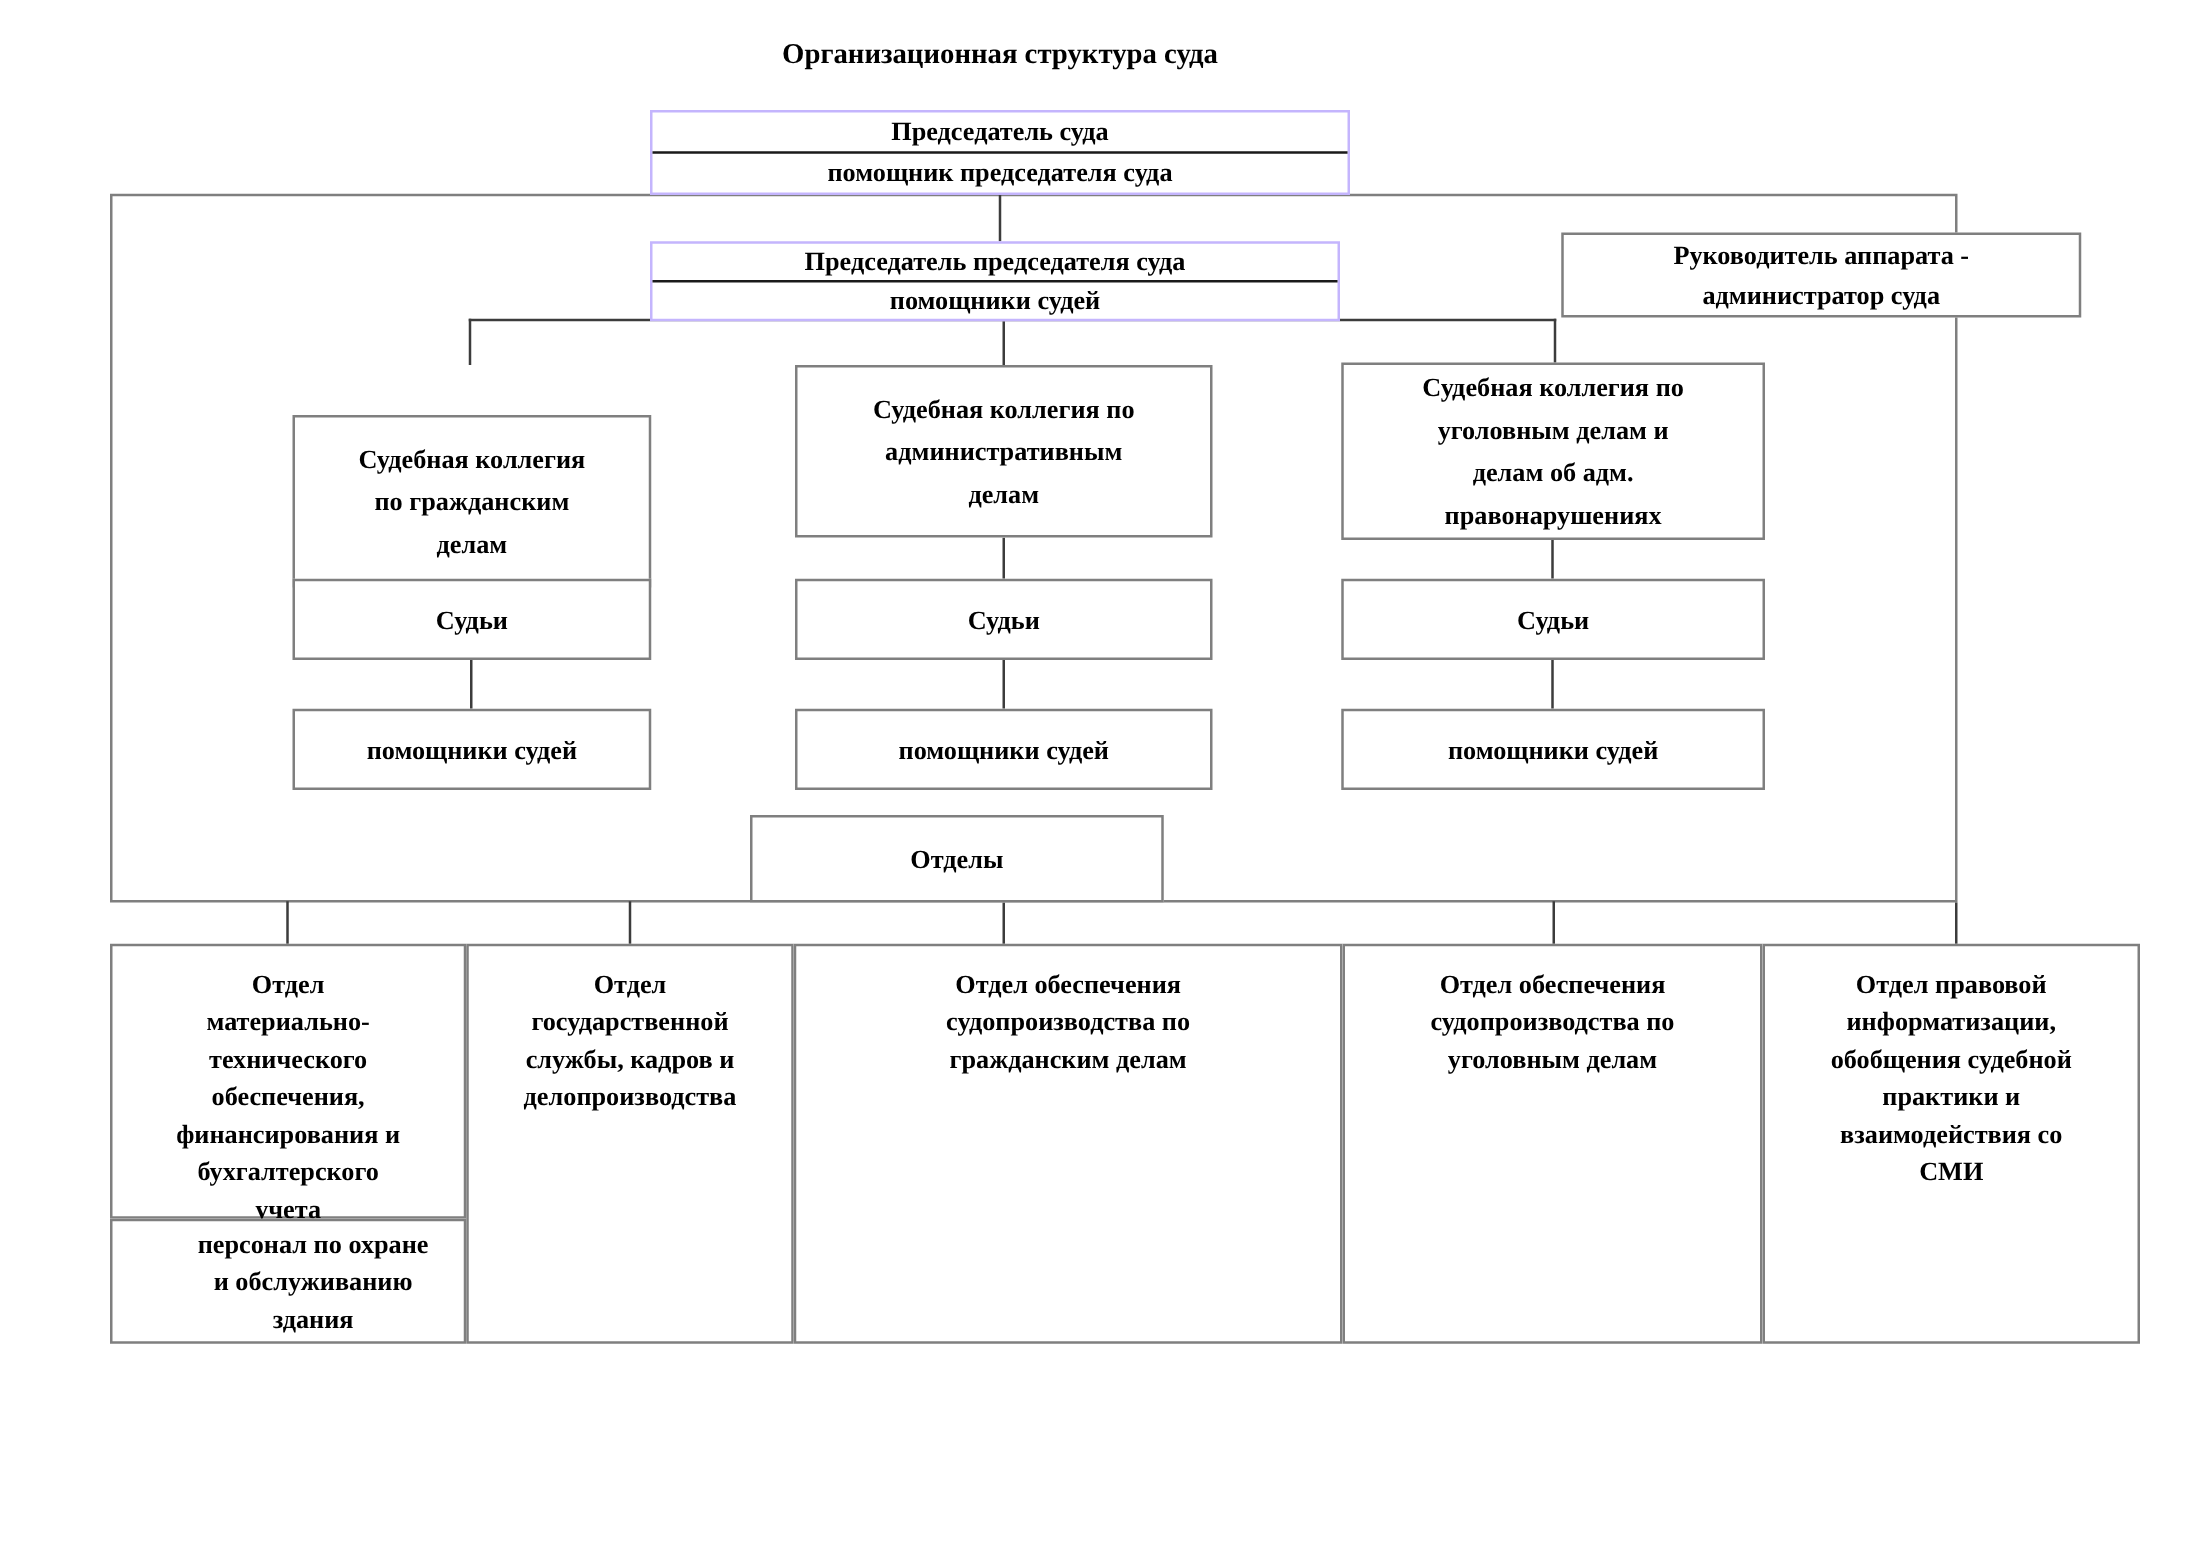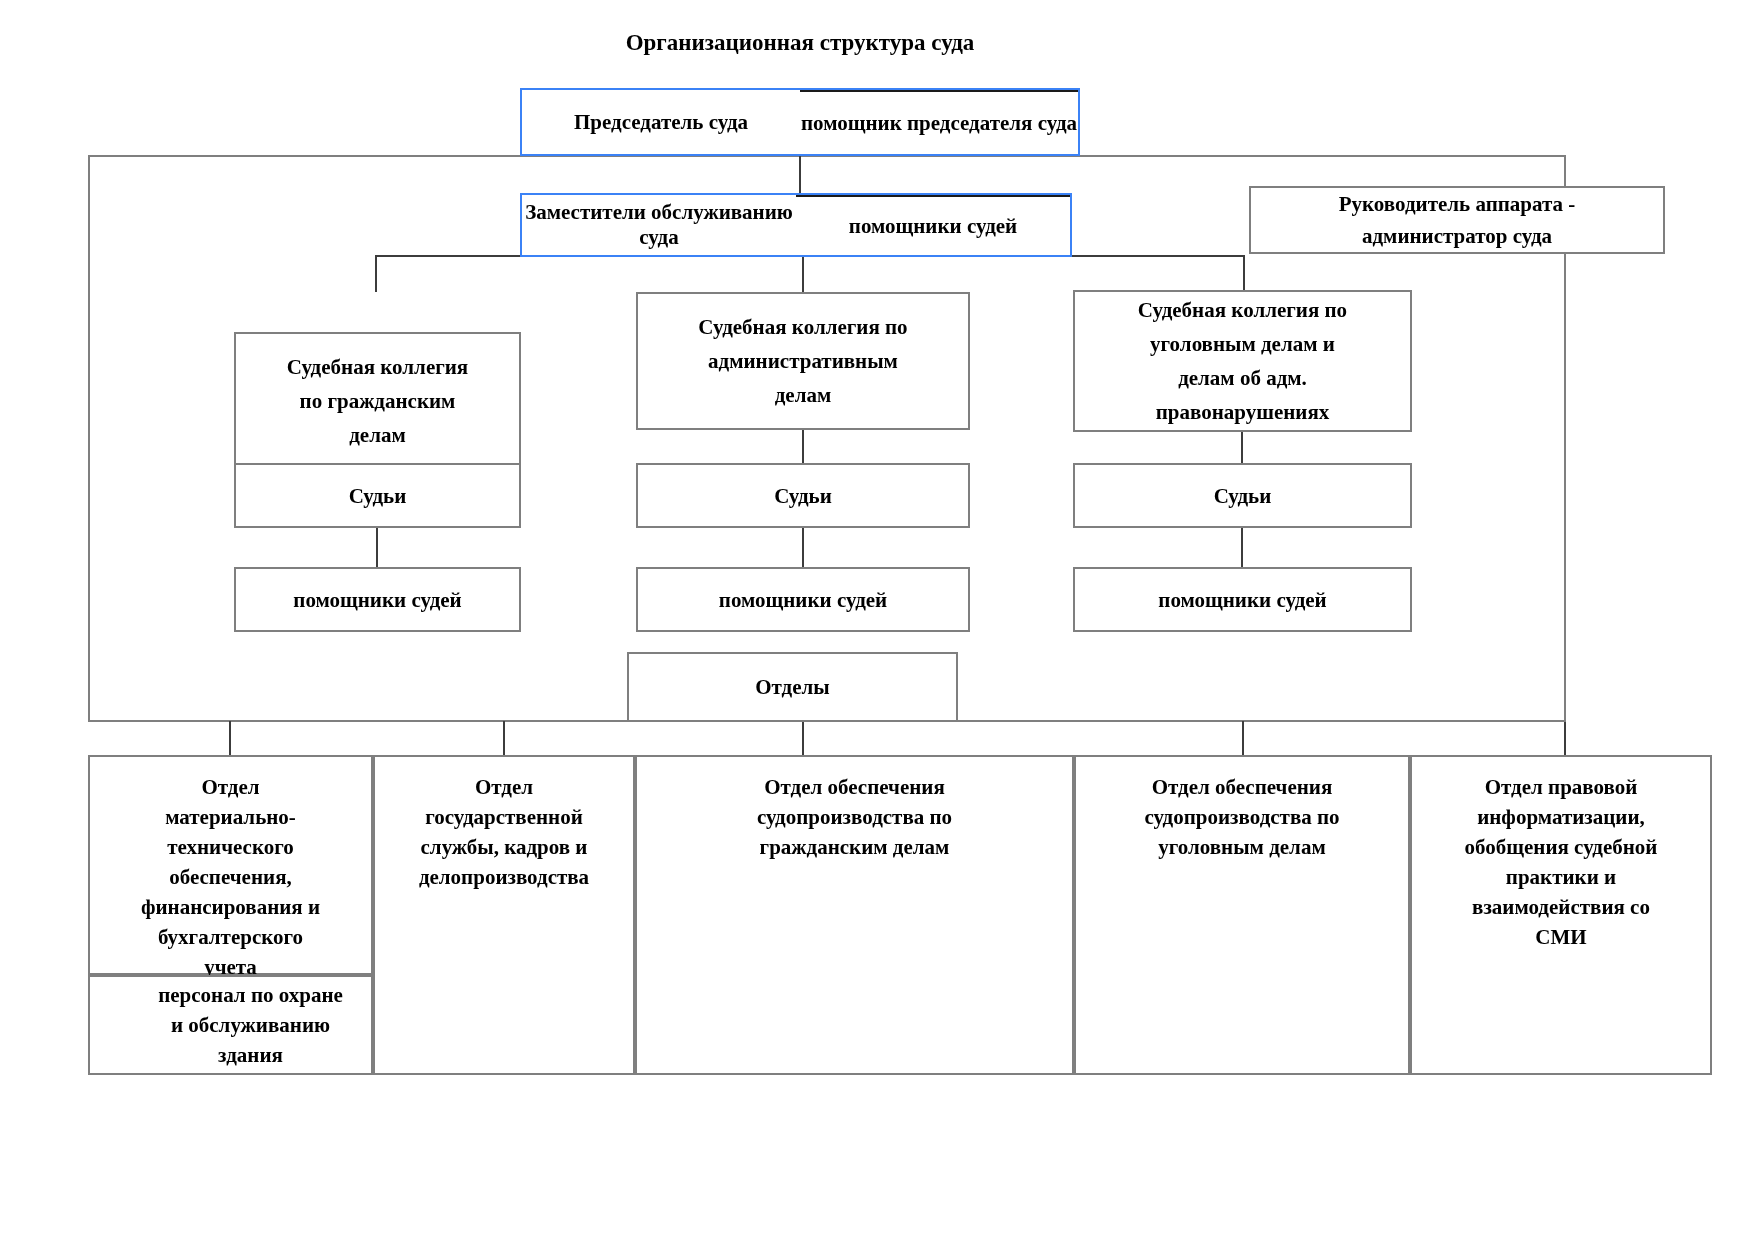--- a/index.html
+++ b/index.html
@@ -15,22 +15,22 @@
     position:absolute;border:2px solid #7f7f7f;box-sizing:border-box;background:transparent;
   }
   .box{
     position:absolute;border:2px solid #7f7f7f;box-sizing:border-box;background:#ffffff;
     display:flex;align-items:center;justify-content:center;
     text-align:center;white-space:pre-line;font-size:21px;line-height:34px;
     z-index:2;
   }
   .box.top-align{align-items:flex-start;padding-top:15px;line-height:30px;}
   .rowsbox{
-    position:absolute;border:2px solid #3b82f6;box-sizing:border-box;background:#ffffff;
-    display:flex;flex-direction:row;z-index:2;font-size:21px;
+    position:absolute;border:2px solid #c4b5fd;box-sizing:border-box;background:#ffffff;
+    display:flex;flex-direction:column;z-index:2;font-size:21px;
   }
   .rowsbox .row{
     flex:1;display:flex;align-items:center;justify-content:center;text-align:center;
   }
   .rowsbox .row + .row{border-top:2px solid #1a1a1a;}
   .vline,.hline{position:absolute;background:#3c3c3c;z-index:1;}
   .vline{width:2px;}
   .hline{height:2px;}
   .lh32{line-height:32px;}
   .lh30{line-height:30px;}
@@ -45,21 +45,21 @@
   <div class="frame" style="left:88px;top:155px;width:1478px;height:567px;"></div>
 
   <div class="rowsbox" style="left:520px;top:88px;width:560px;height:68px;">
     <div class="row">Председатель суда</div>
     <div class="row">помощник председателя суда</div>
   </div>
 
   <div class="vline" style="left:799px;top:156px;height:38px;"></div>
 
   <div class="rowsbox" style="left:520px;top:193px;width:552px;height:64px;">
-    <div class="row">Заместители обслуживанию суда</div>
+    <div class="row">Председатель председателя суда</div>
     <div class="row">помощники судей</div>
   </div>
 
   <div class="box lh32" style="left:1249px;top:186px;width:416px;height:68px;">Руководитель аппарата -
 администратор суда</div>
 
   <div class="vline" style="left:1564px;top:722px;height:34px;"></div>
 
   <div class="hline" style="left:375px;top:255px;width:870px;"></div>
   <div class="vline" style="left:375px;top:255px;height:37px;"></div>
@@ -84,21 +84,21 @@
 
   <div class="box" style="left:1073px;top:290px;width:339px;height:142px;">Судебная коллегия по
 уголовным делам и
 делам об адм.
 правонарушениях</div>
   <div class="vline" style="left:1241px;top:432px;height:31px;"></div>
   <div class="box" style="left:1073px;top:463px;width:339px;height:65px;">Судьи</div>
   <div class="vline" style="left:1241px;top:528px;height:39px;"></div>
   <div class="box" style="left:1073px;top:567px;width:339px;height:65px;">помощники судей</div>
 
-  <div class="box" style="left:627px;top:652px;width:331px;height:70px;">Отделы</div>
+  <div class="box" style="left:600px;top:652px;width:331px;height:70px;">Отделы</div>
 
   <div class="vline" style="left:229px;top:721px;height:35px;"></div>
   <div class="vline" style="left:503px;top:721px;height:35px;"></div>
   <div class="vline" style="left:802px;top:721px;height:35px;"></div>
   <div class="vline" style="left:1242px;top:721px;height:35px;"></div>
 
   <div class="box top-align" style="left:88px;top:755px;width:285px;height:220px;">Отдел
 материально-
 технического
 обеспечения,

